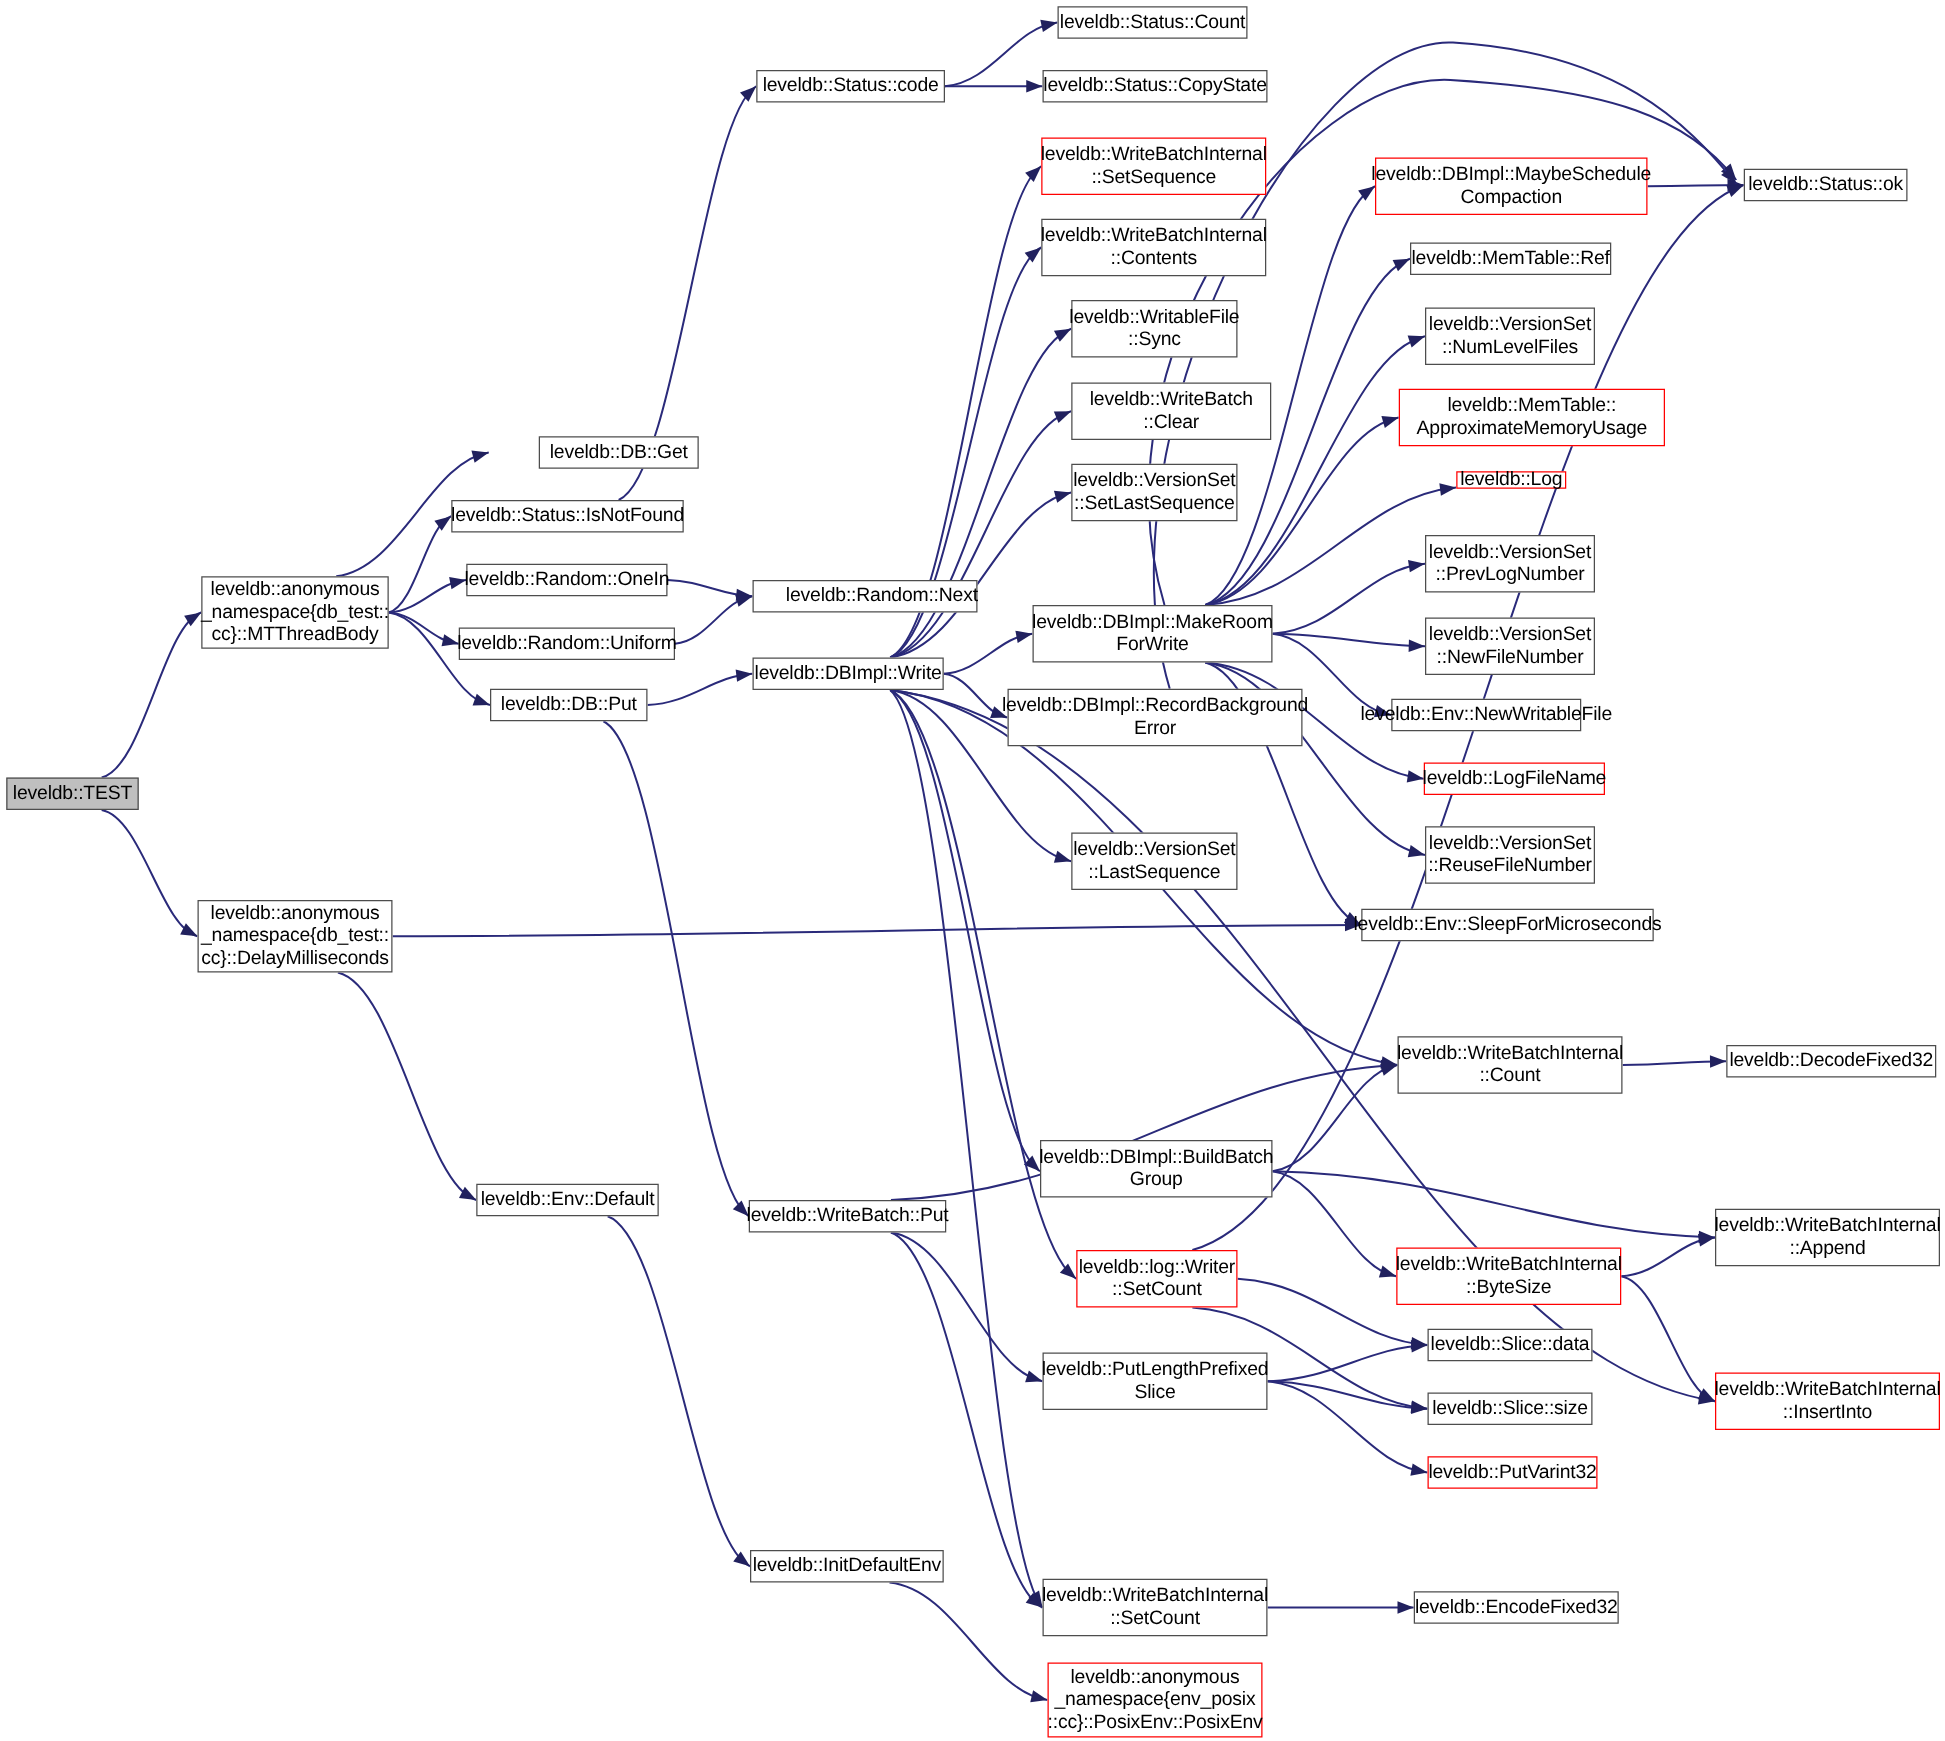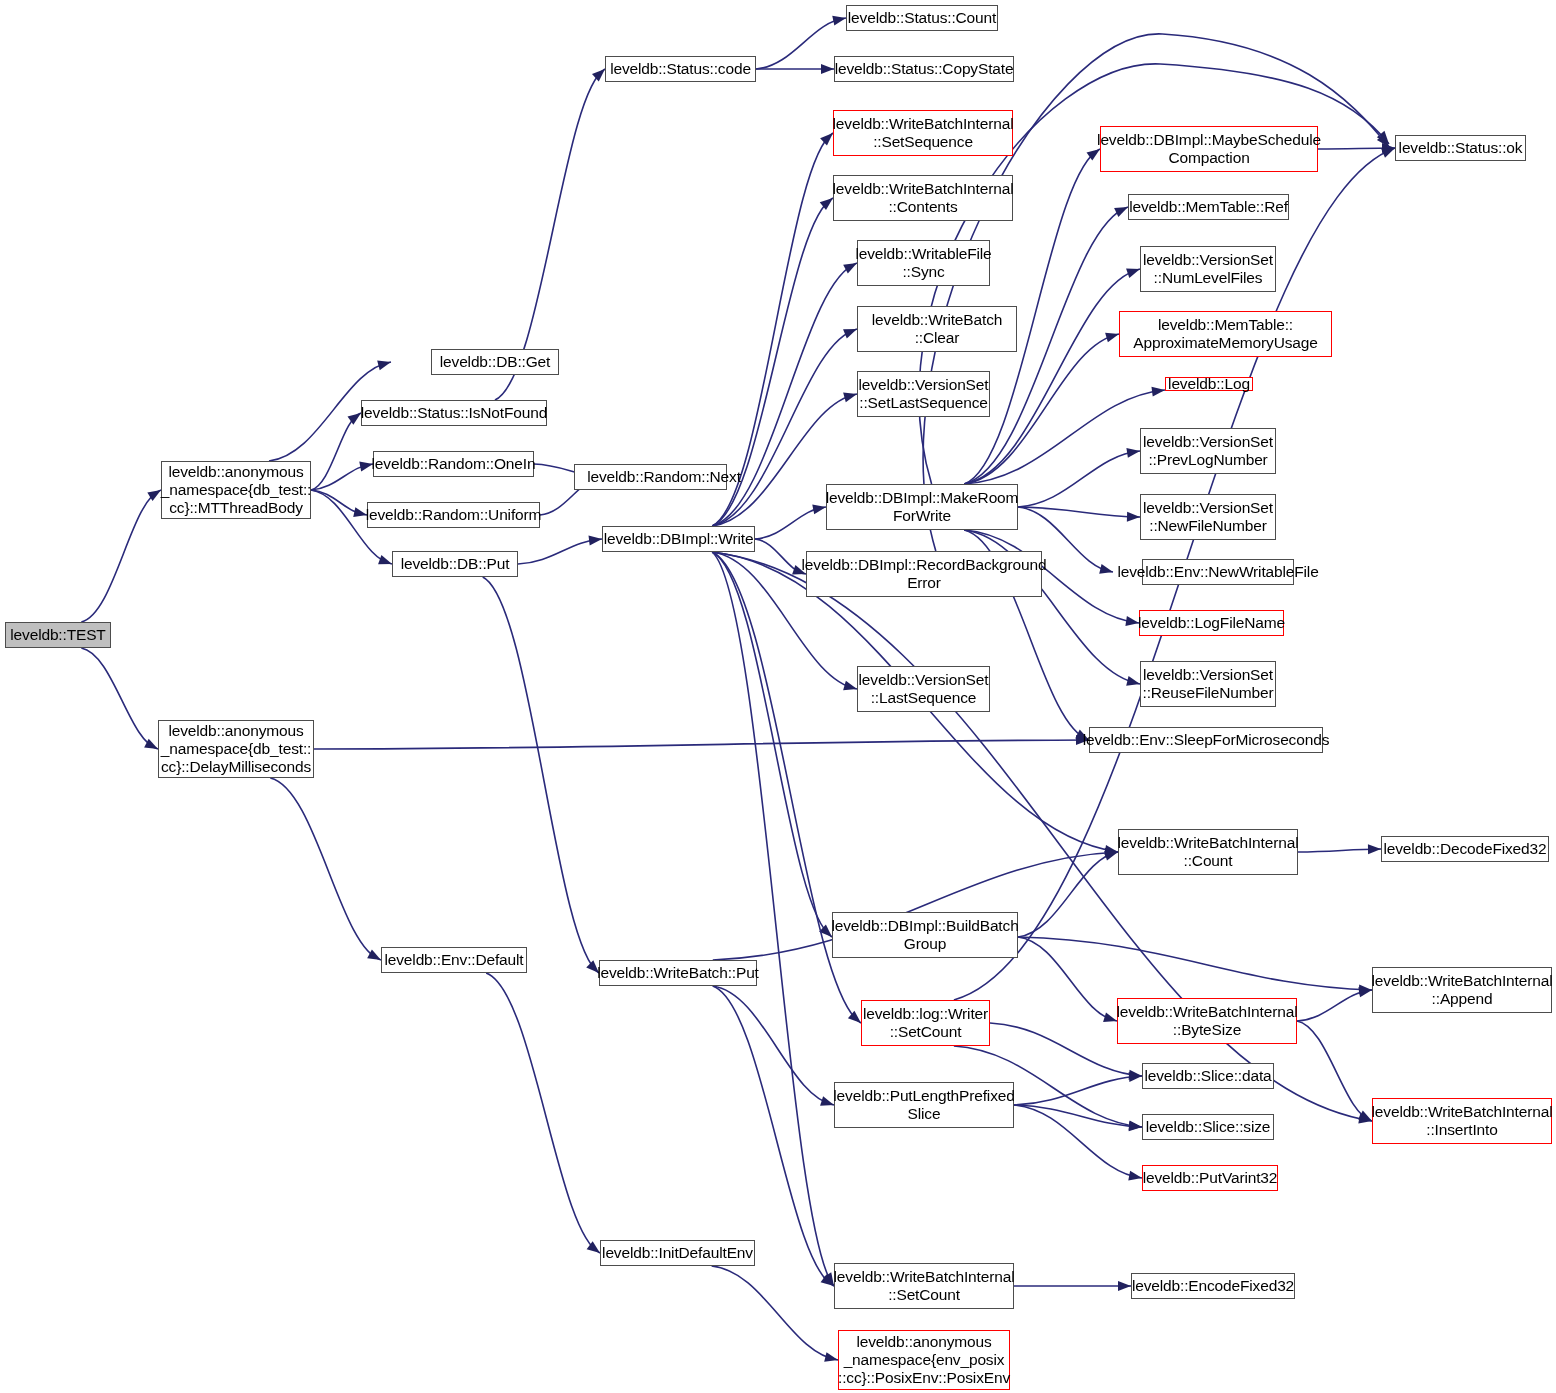--- a/index.html
+++ b/index.html
@@ -191,21 +191,21 @@
       <div class="node" style="left: 158px; top: 720px; width: 156px; height: 58px;">leveldb::anonymous
 _namespace{db_test::
 cc}::DelayMilliseconds</div>
       <div class="node" style="left: 391px; top: 349px; width: 128px; height: 26px; margin-left: 40px;">leveldb::DB::Get</div>
       <div class="node" style="left: 361px; top: 400px; width: 186px; height: 26px;">leveldb::Status::IsNotFound</div>
       <div class="node" style="left: 373px; top: 451px; width: 161px; height: 26px;">leveldb::Random::OneIn</div>
       <div class="node" style="left: 367px; top: 502px; width: 173px; height: 26px;">leveldb::Random::Uniform</div>
       <div class="node" style="left: 392px; top: 551px; width: 126px; height: 26px;">leveldb::DB::Put</div>
       <div class="node" style="left: 381px; top: 947px; width: 146px; height: 26px;">leveldb::Env::Default</div>
       <div class="node" style="left: 605px; top: 56px; width: 151px; height: 26px;">leveldb::Status::code</div>
-      <div class="node" style="left: 574px; top: 464px; width: 153px; height: 26px; padding-left: 30px;">leveldb::Random::Next</div>
+      <div class="node" style="left: 602px; top: 464px; width: 180px; height: 26px; padding-left: 30px;">leveldb::Random::Next</div>
       <div class="node" style="left: 602px; top: 526px; width: 153px; height: 26px;">leveldb::DBImpl::Write</div>
       <div class="node" style="left: 599px; top: 960px; width: 158px; height: 26px;">leveldb::WriteBatch::Put</div>
       <div class="node" style="left: 600px; top: 1240px; width: 155px; height: 26px;">leveldb::InitDefaultEnv</div>
       <div class="node" style="left: 846px; top: 5px; width: 152px; height: 26px;">leveldb::Status::Count</div>
       <div class="node" style="left: 834px; top: 56px; width: 180px; height: 26px;">leveldb::Status::CopyState</div>
       <div class="node red" style="left: 833px; top: 110px; width: 180px; height: 46px;">leveldb::WriteBatchInternal
 ::SetSequence</div>
       <div class="node" style="left: 833px; top: 175px; width: 180px; height: 46px;">leveldb::WriteBatchInternal
 ::Contents</div>
       <div class="node" style="left: 857px; top: 240px; width: 133px; height: 46px;">leveldb::WritableFile
@@ -236,21 +236,21 @@
       <div class="node" style="left: 1128px; top: 194px; width: 161px; height: 26px;">leveldb::MemTable::Ref</div>
       <div class="node" style="left: 1140px; top: 246px; width: 136px; height: 46px;">leveldb::VersionSet
 ::NumLevelFiles</div>
       <div class="node red" style="left: 1119px; top: 311px; width: 213px; height: 46px;">leveldb::MemTable::
 ApproximateMemoryUsage</div>
       <div class="node red" style="left: 1165px; top: 377px; width: 88px; height: 14px;">leveldb::Log</div>
       <div class="node" style="left: 1140px; top: 428px; width: 136px; height: 46px;">leveldb::VersionSet
 ::PrevLogNumber</div>
       <div class="node" style="left: 1140px; top: 494px; width: 136px; height: 46px;">leveldb::VersionSet
 ::NewFileNumber</div>
-      <div class="node" style="left: 1142px; top: 559px; width: 152px; height: 26px;">leveldb::Env::NewWritableFile</div>
+      <div class="node" style="left: 1113px; top: 559px; width: 152px; height: 26px;">leveldb::Env::NewWritableFile</div>
       <div class="node red" style="left: 1139px; top: 610px; width: 145px; height: 26px;">leveldb::LogFileName</div>
       <div class="node" style="left: 1140px; top: 661px; width: 136px; height: 46px;">leveldb::VersionSet
 ::ReuseFileNumber</div>
       <div class="node" style="left: 1089px; top: 727px; width: 234px; height: 26px;">leveldb::Env::SleepForMicroseconds</div>
       <div class="node" style="left: 1118px; top: 829px; width: 180px; height: 46px;">leveldb::WriteBatchInternal
 ::Count</div>
       <div class="node" style="left: 1381px; top: 836px; width: 168px; height: 26px;">leveldb::DecodeFixed32</div>
       <div class="node red" style="left: 1117px; top: 998px; width: 180px; height: 46px;">leveldb::WriteBatchInternal
 ::ByteSize</div>
       <div class="node" style="left: 1142px; top: 1063px; width: 132px; height: 26px;">leveldb::Slice::data</div>

